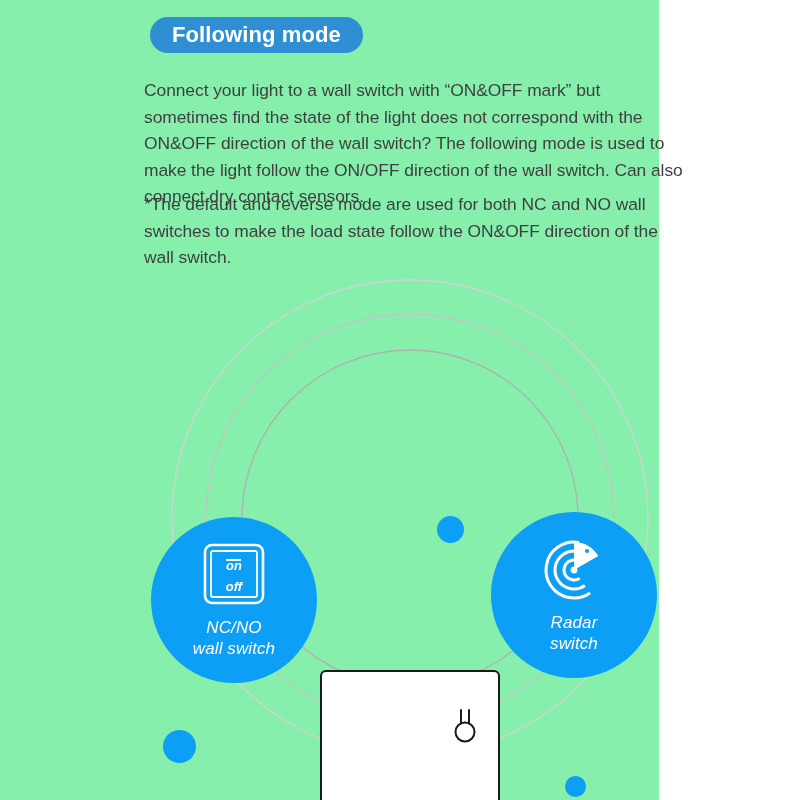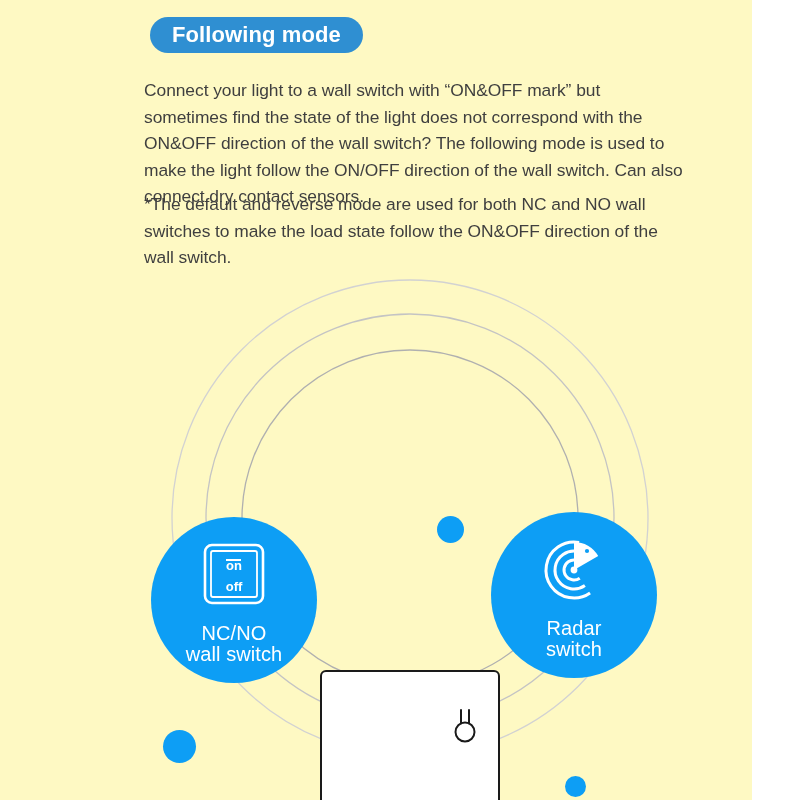--- a/index.html
+++ b/index.html
@@ -11,23 +11,23 @@
   body {
     width: 800px;
     height: 800px;
     font-family: "Liberation Sans", sans-serif;
     color: #3c3c3c;
     overflow: hidden;
     position: relative;
   }
   #page {
     position: relative;
-    width: 752px;
+    width: 659px;
     height: 800px;
-    background: #fef9c3;
+    background: #86efac;
   }
 
   
   .badge {
     position: absolute;
     left: 150px;
     top: 17px;
     height: 36px;
     padding: 0 22px;
     display: flex;
@@ -59,20 +59,21 @@
   .para-1 { top: 60px; }
   .para-2 { top: 174px; }
 
   
   .diagram {
     position: absolute;
     left: 0;
     top: 246px;
     width: 800px;
     height: 554px;
+    font-style: italic;
   }
   .diagram svg { display: block; }
 
   
   .node {
     position: absolute;
     border-radius: 50%;
     background: #0d9ef5;
     display: flex;
     flex-direction: column;
@@ -84,23 +85,23 @@
   .node-radar { left: 491px; top: 266px; width: 166px; height: 166px; }
 
   .node-icon {
     margin-top: 22px;
     height: 72px;
     display: flex;
     align-items: center;
     justify-content: center;
   }
   .node-label {
-    margin-top: 12px;
+    margin-top: 6px;
     color: #ffffff;
-    font-size: 20px;
+    font-size: 17px;
     line-height: 21px;
     text-align: center;
     letter-spacing: 0.1px;
   }
   .node-label .l2 { display: block; }
 
   
   .sw-on, .sw-off {
     fill: #ffffff;
     font-family: "Liberation Sans", sans-serif;

